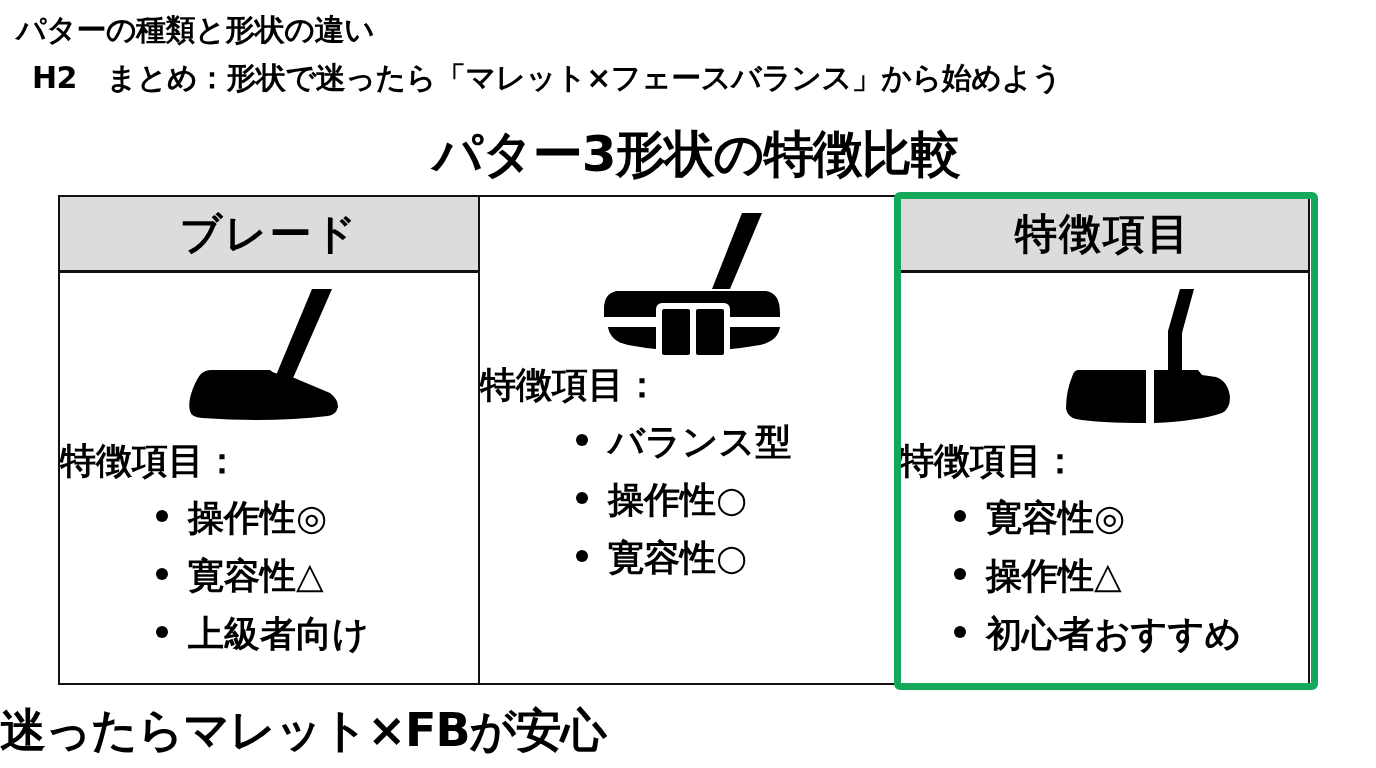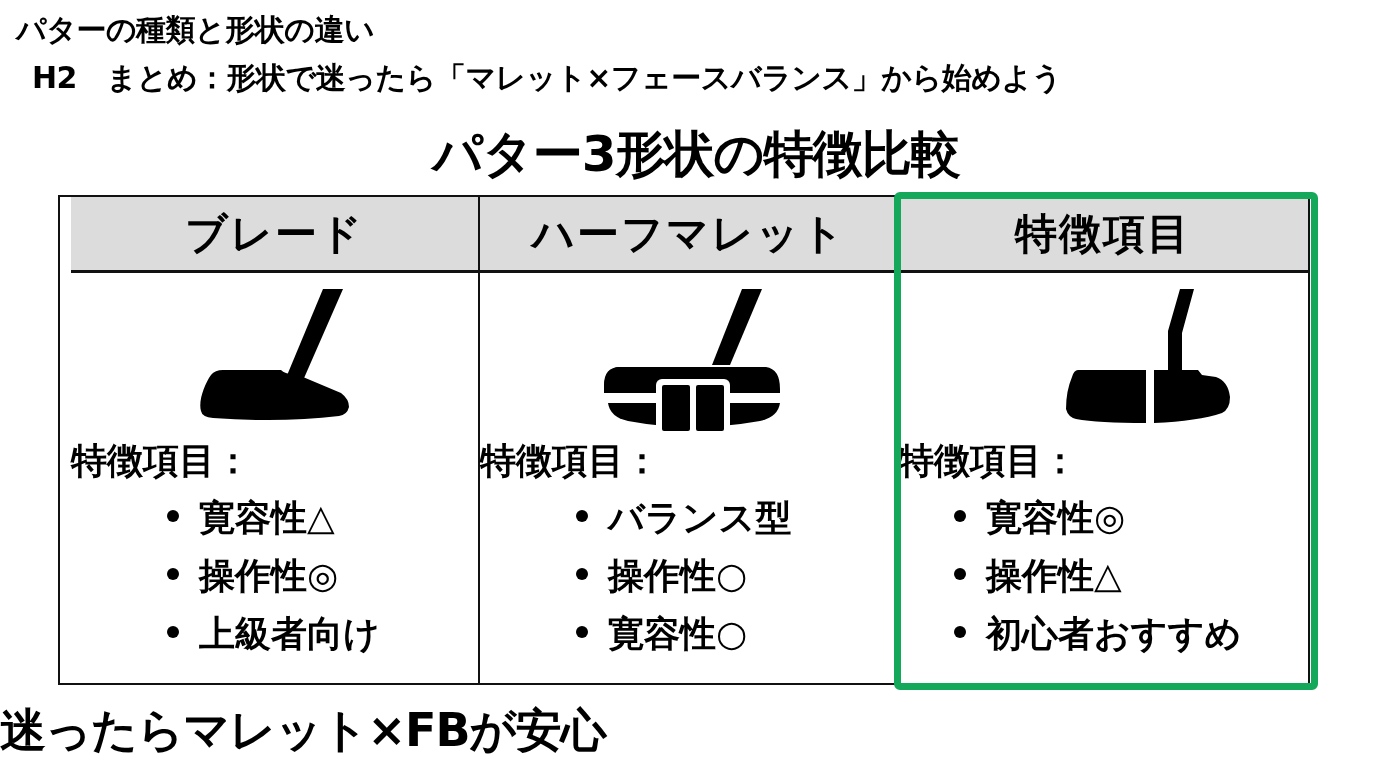--- a/index.html
+++ b/index.html
@@ -7,21 +7,21 @@
     width:1376px; height:768px; overflow:hidden; position:relative;
     background:#ffffff;
     font-family:"DejaVu Sans", "Liberation Sans", sans-serif;
     color:#000;
   }
   .hdr1 { position:absolute; left:16px; top:10px; font-size:30px; font-weight:bold; line-height:40px; white-space:nowrap; letter-spacing:-0.5px; }
   .hdr2 { position:absolute; left:32px; top:58px; font-size:30px; font-weight:bold; line-height:40px; white-space:nowrap; letter-spacing:-0.5px; }
   .title { position:absolute; left:8px; width:1376px; top:122px; text-align:center; font-size:50px; font-weight:bold; line-height:64px; letter-spacing:-1px; }
   .table { position:absolute; left:58px; top:195px; width:1252px; height:490px; border:2px solid #111; box-sizing:border-box; }
   .col { position:absolute; top:0; height:100%; box-sizing:border-box; }
-  .col1 { left:0; width:420px; border-right:2px solid #111;padding-left:11px; }
+  .col1 { left:0; width:420px; border-right:2px solid #111; }
   .col2 { left:420px; width:418px; }
   .col3 { left:838px; width:410px; }
   .cell-head { height:76px; background:#dcdcdc; border-bottom:3px solid #111; box-sizing:border-box; display:flex; align-items:center; justify-content:center; font-size:42px; font-weight:bold; letter-spacing:2px; }
   .icon-area { position:relative; height:160px; }
   .icon-area svg { position:absolute; left:0; top:0; }
   .feat-title { font-size:36px; font-weight:bold; line-height:56px; white-space:nowrap; }
   .feat-list { list-style:none; margin:0; padding:0; }
   .feat-list li { font-size:36px; font-weight:bold; line-height:58px; margin-left:96px; white-space:nowrap; }
   .feat-list li .bullet { display:inline-block; width:12px; height:12px; background:#000; border-radius:50%; vertical-align:middle; margin-right:20px; position:relative; top:-4px; }
   .highlight { position:absolute; left:894px; top:192px; width:424px; height:498px; border:7px solid #14a85a; border-radius:6px; box-sizing:border-box; pointer-events:none; }
@@ -40,28 +40,27 @@
   <div class="col col1">
     <div class="cell-head">ブレード</div>
     <div class="icon-area">
       <svg width="420" height="160" viewBox="0 0 420 160">
         <polygon points="252,16 272,16 230,112 212,112" fill="#000"></polygon>
         <path d="M130,138 C127,128 134,110 140,102 Q144,97 152,97 L210,97 Q218,104 226,98 L232,104 L270,120 Q278,126 278,134 Q276,142 268,143 Q210,150 142,145 Q131,144 130,138 Z" fill="#000"></path>
       </svg>
     </div>
     <div class="feat-title">特徴項目：</div>
     <ul class="feat-list">
+      <li><span class="bullet"></span><span>操作性◎</span></li>
       <li><span class="bullet"></span><span>寛容性△</span></li>
-      <li><span class="bullet"></span><span>操作性◎</span></li>
       <li><span class="bullet"></span><span>上級者向け</span></li>
     </ul>
   </div>
 
   <div class="col col2">
-    <div class="cell-head">ハーフマレット</div>
     <div class="icon-area">
       <svg width="418" height="160" viewBox="0 0 418 160">
         <polygon points="262,16 282,16 250,92 232,92" fill="#000"></polygon>
         <path d="M134,94 L280,94 Q296,94 296,112 L296,118 L134,118 L134,112 Q134,94 150,94 Z" fill="#000" transform="translate(-10,0)"></path>
         <path d="M124,94 L286,94 Q300,96 300,116 L300,120 L124,120 L124,116 Q124,96 138,94 Z" fill="#000"></path>
         <path d="M128,130 L300,130 Q298,144 280,148 Q212,160 148,148 Q130,144 128,130 Z" fill="#000"></path>
         <rect x="176" y="106" width="74" height="54" rx="6" fill="#fff"></rect>
         <rect x="182" y="112" width="28" height="46" rx="2" fill="#000"></rect>
         <rect x="216" y="112" width="28" height="46" rx="2" fill="#000"></rect>
       </svg>

